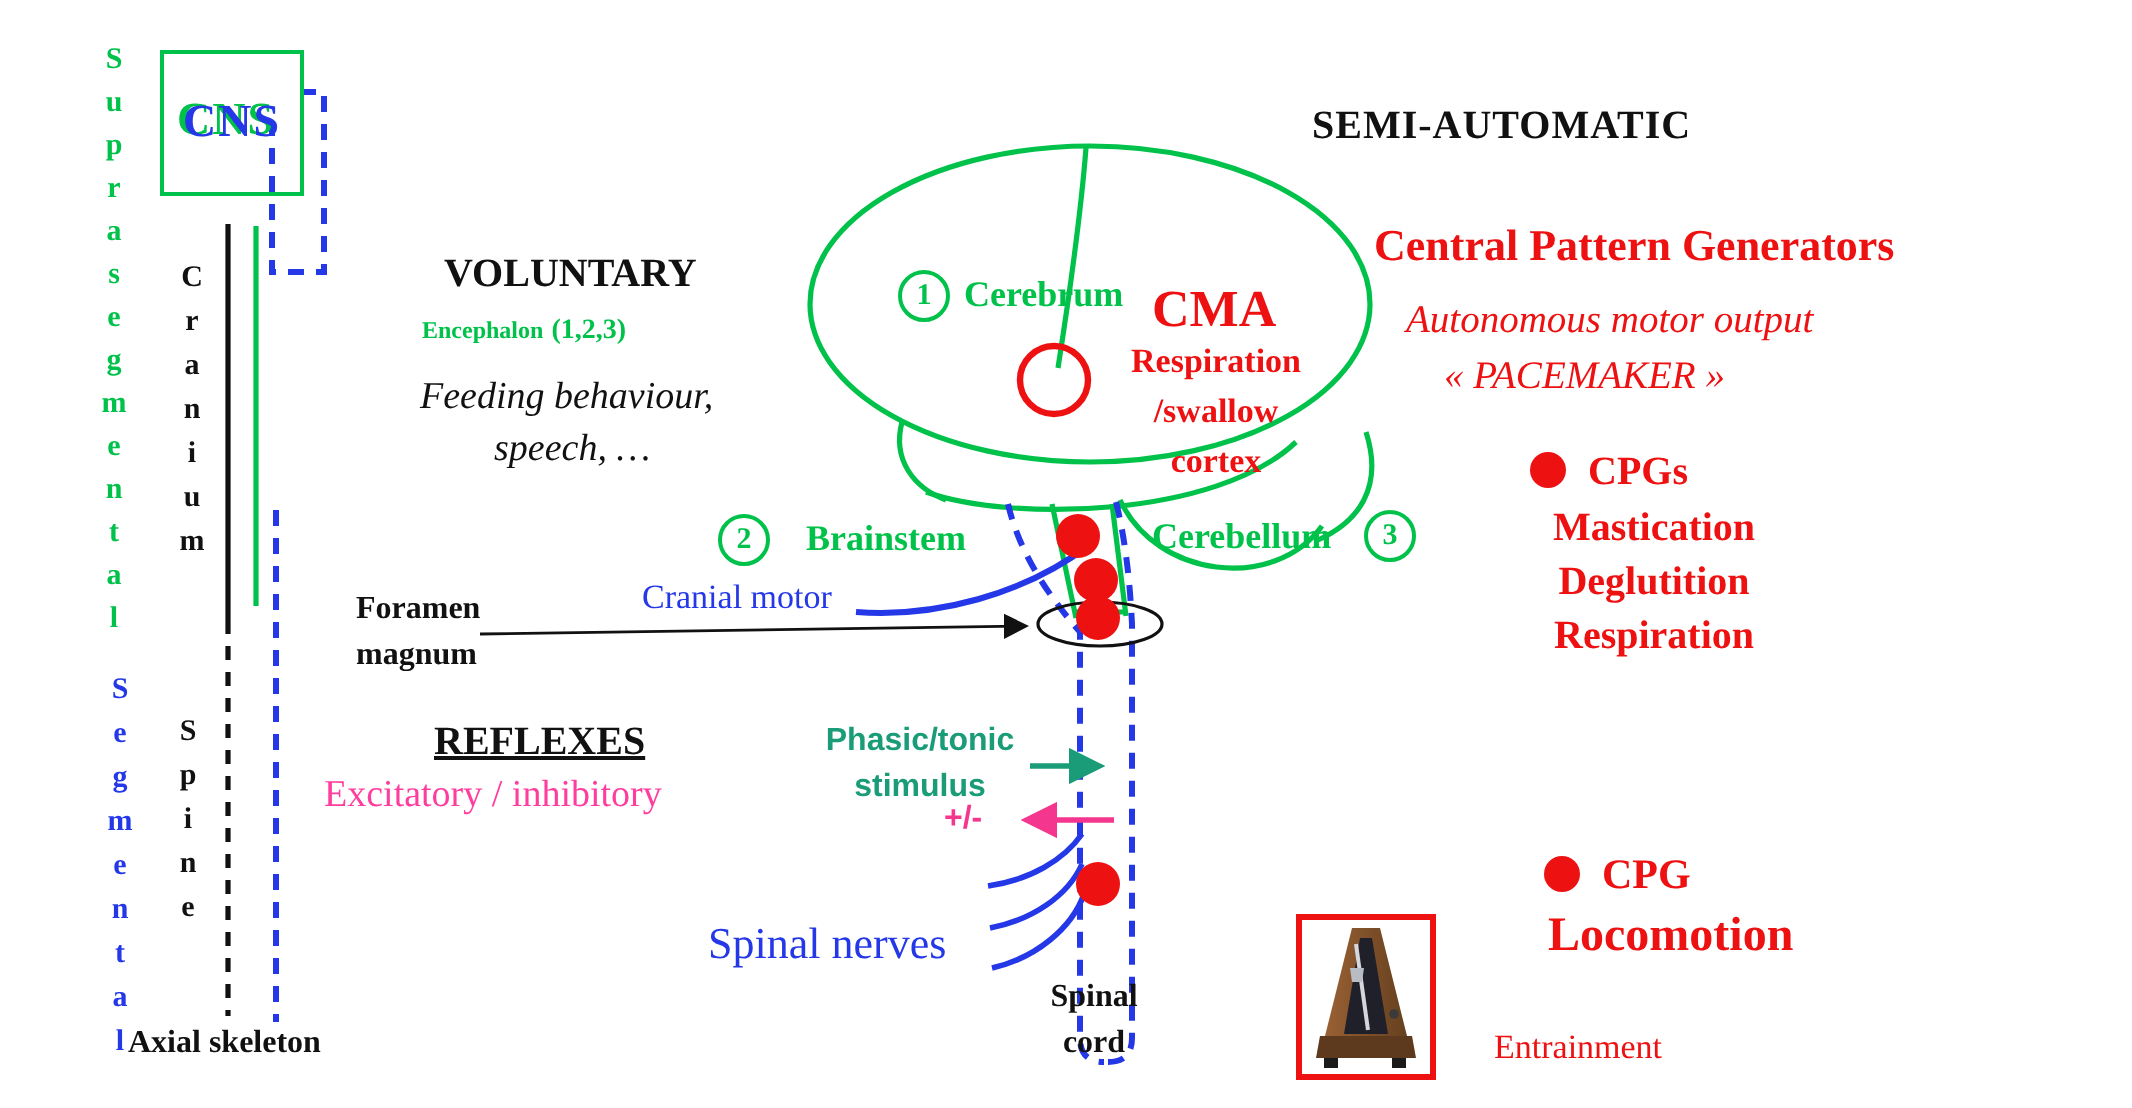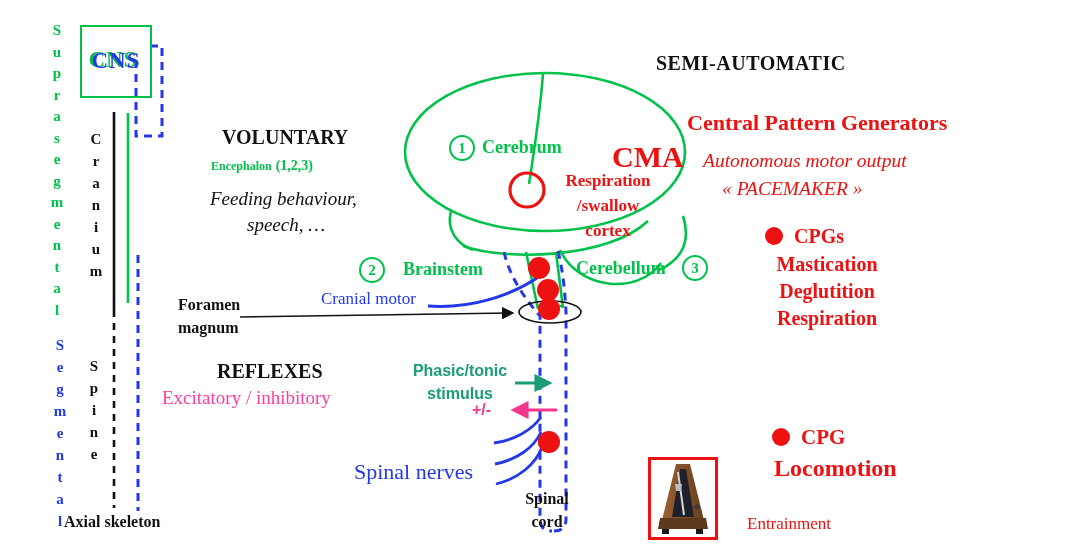--- a/index.html
+++ b/index.html
@@ -106,36 +106,36 @@
   <div class="t sb black" style="left:64px;top:513px;font-size:16px;">Axial skeleton</div>
 
   <div class="t sb black" style="left:222px;top:126px;font-size:20px;">VOLUNTARY</div>
   <div class="t" style="left:211px;top:156px;">
     <span class="sb green" style="font-size:12px;">Encephalon</span>
     <span class="sb green" style="font-size:14px;">(1,2,3)</span>
   </div>
   <div class="t si black" style="left:210px;top:188px;font-size:19px;">Feeding behaviour,</div>
   <div class="t si black" style="left:247px;top:214px;font-size:19px;">speech, …</div>
 
-  <div class="t sb black" style="left:217px;top:360px;font-size:20px;">REFLEXES</div>
+  <div class="t sb black" style="left:217px;top:360px;font-size:20px;text-decoration:underline;">REFLEXES</div>
   <div class="t pink" style="left:162px;top:387px;font-size:19px;">Excitatory / inhibitory</div>
 
   <div class="t sb black" style="left:178px;top:293px;font-size:16px;line-height:23px;">
     <div>Foramen</div>
     <div>magnum</div>
   </div>
 
   <div class="t blue" style="left:321px;top:289px;font-size:17px;">Cranial motor</div>
   <div class="t blue" style="left:354px;top:459px;font-size:22px;">Spinal nerves</div>
 
   <div class="circnum" style="left:449px;top:135px;">
     <span>1</span>
   </div>
   <div class="t sb green" style="left:482px;top:137px;font-size:18px;">Cerebrum</div>
-  <div class="t sb red" style="left:612px;top:140px;font-size:30px;">CMA</div>
+  <div class="t sb red" style="left:576px;top:140px;font-size:26px;">CMA</div>
   <div class="t sb red" style="left:548px;top:168px;width:120px;text-align:center;font-size:17px;line-height:25px;">
     <div>Respiration</div>
     <div>/swallow</div>
     <div>cortex</div>
   </div>
 
   <div class="circnum" style="left:359px;top:257px;">
     <span>2</span>
   </div>
   <div class="t sb green" style="left:403px;top:259px;font-size:18px;">Brainstem</div>

